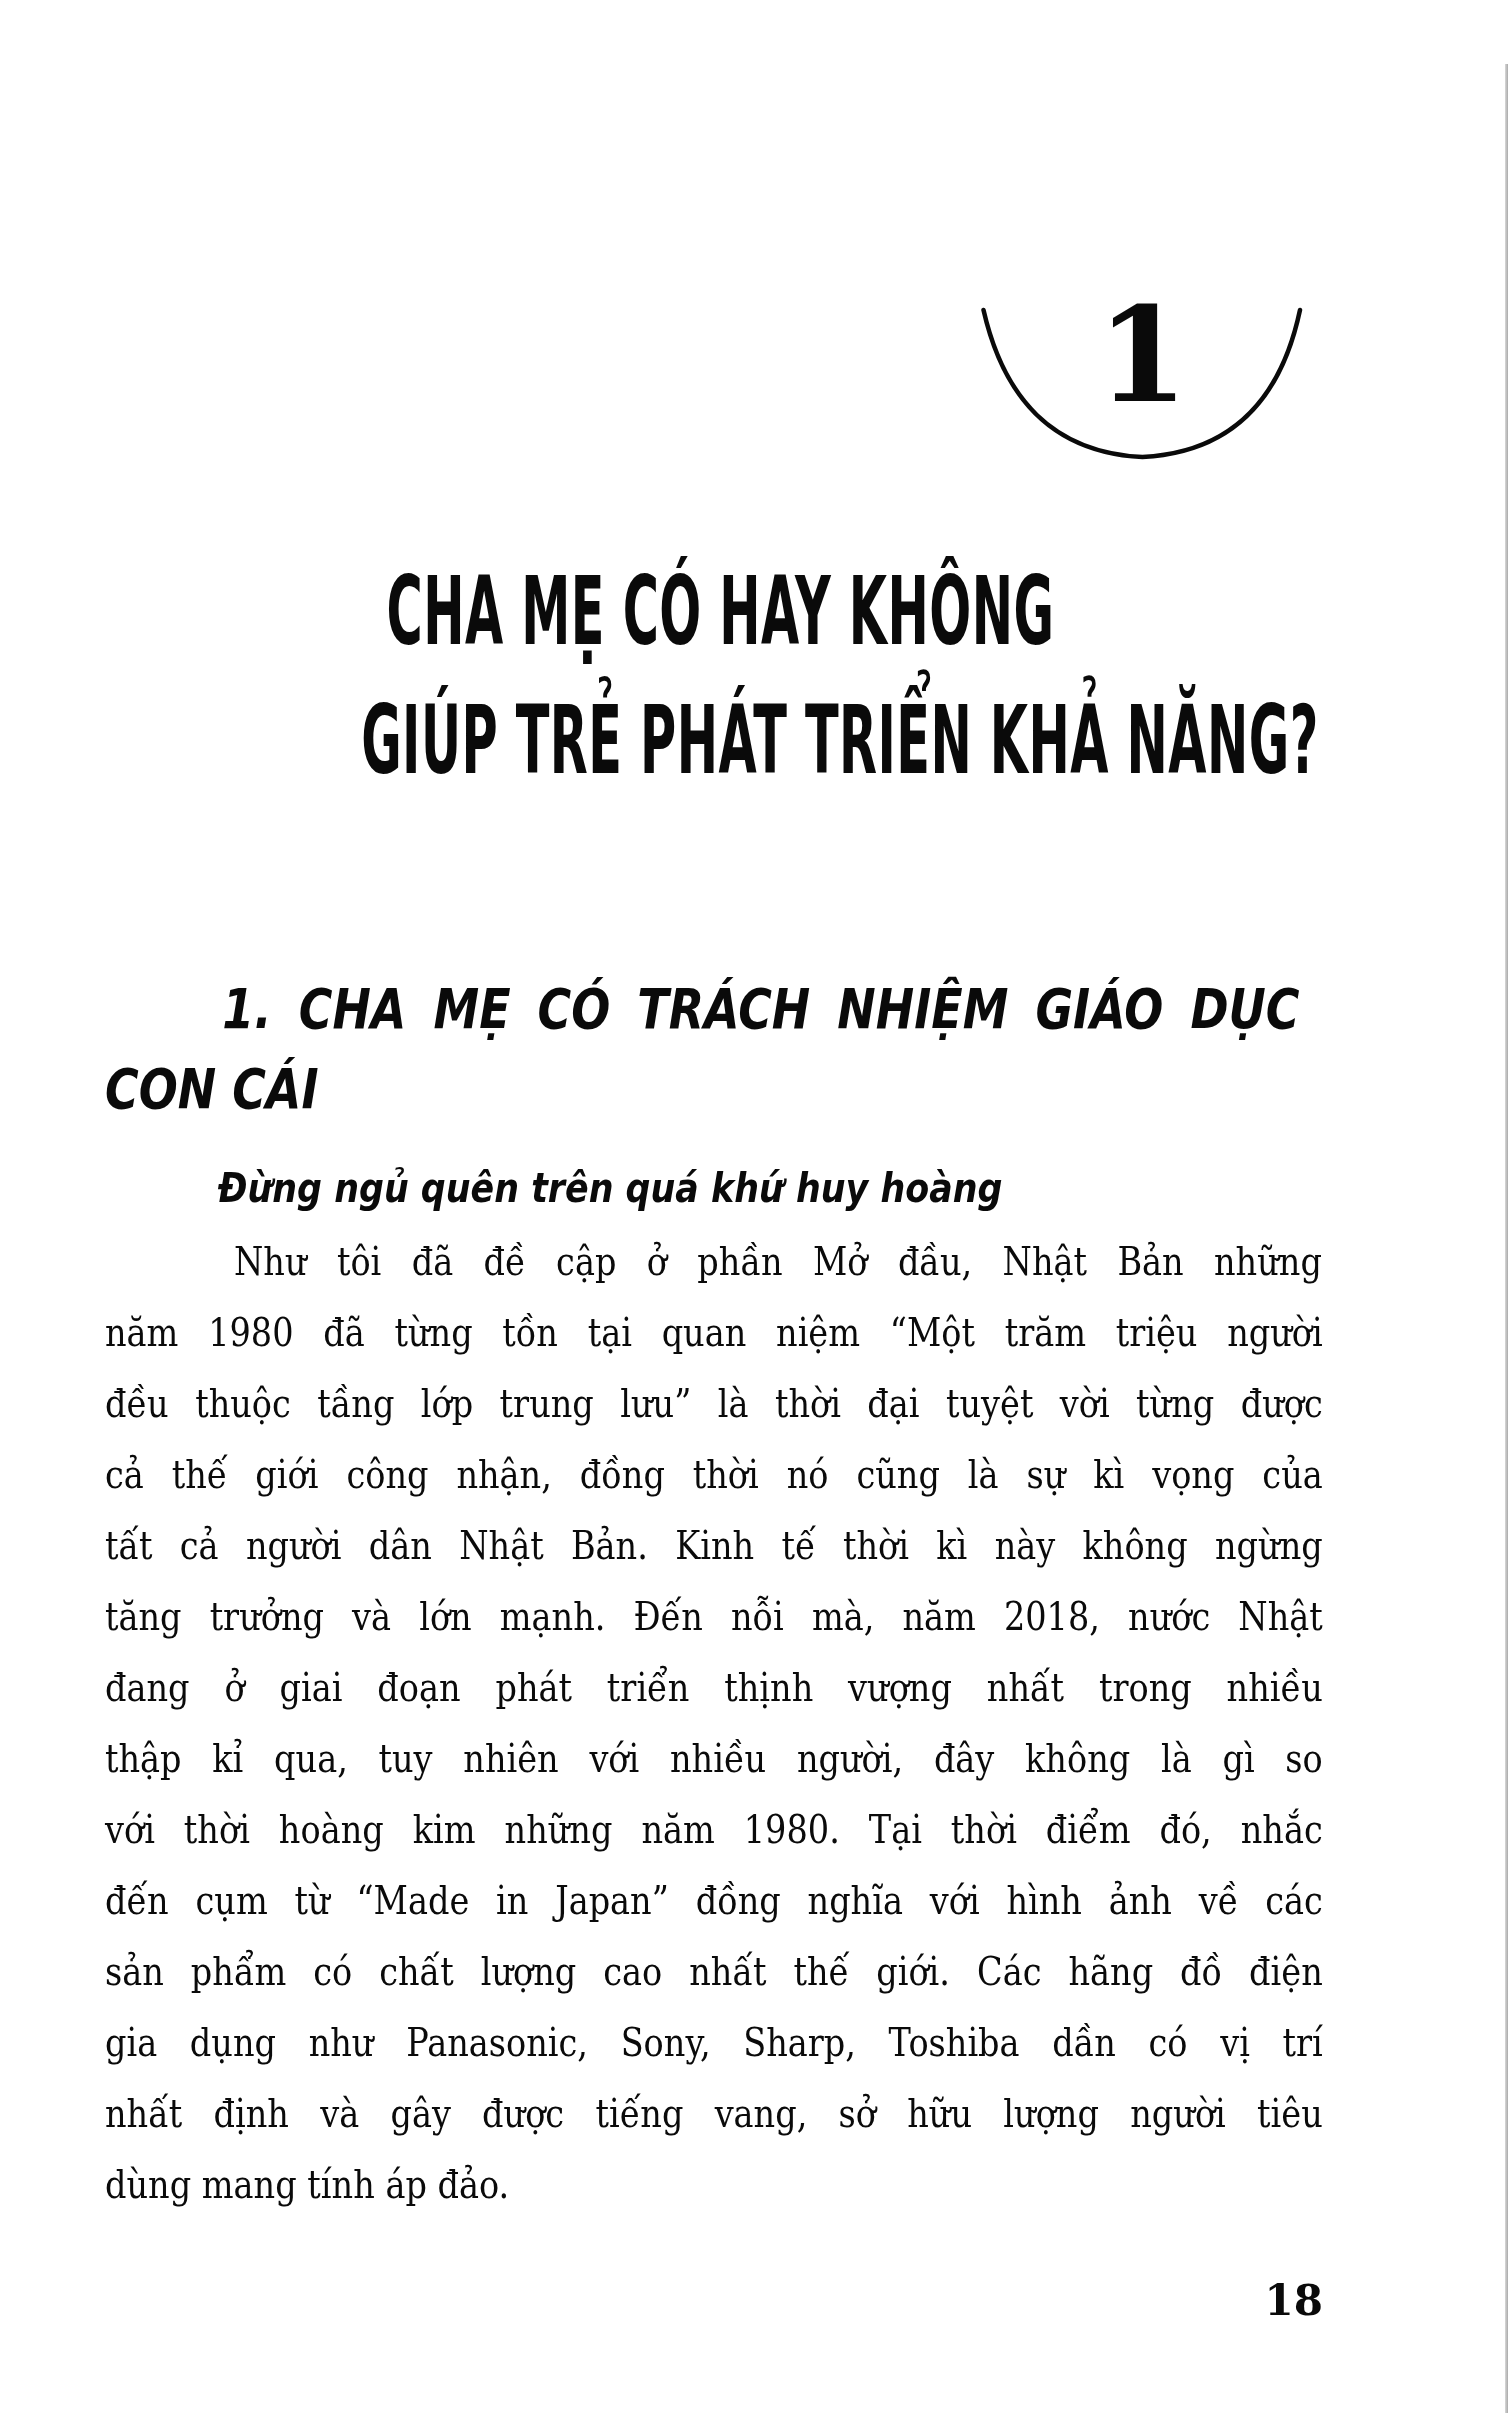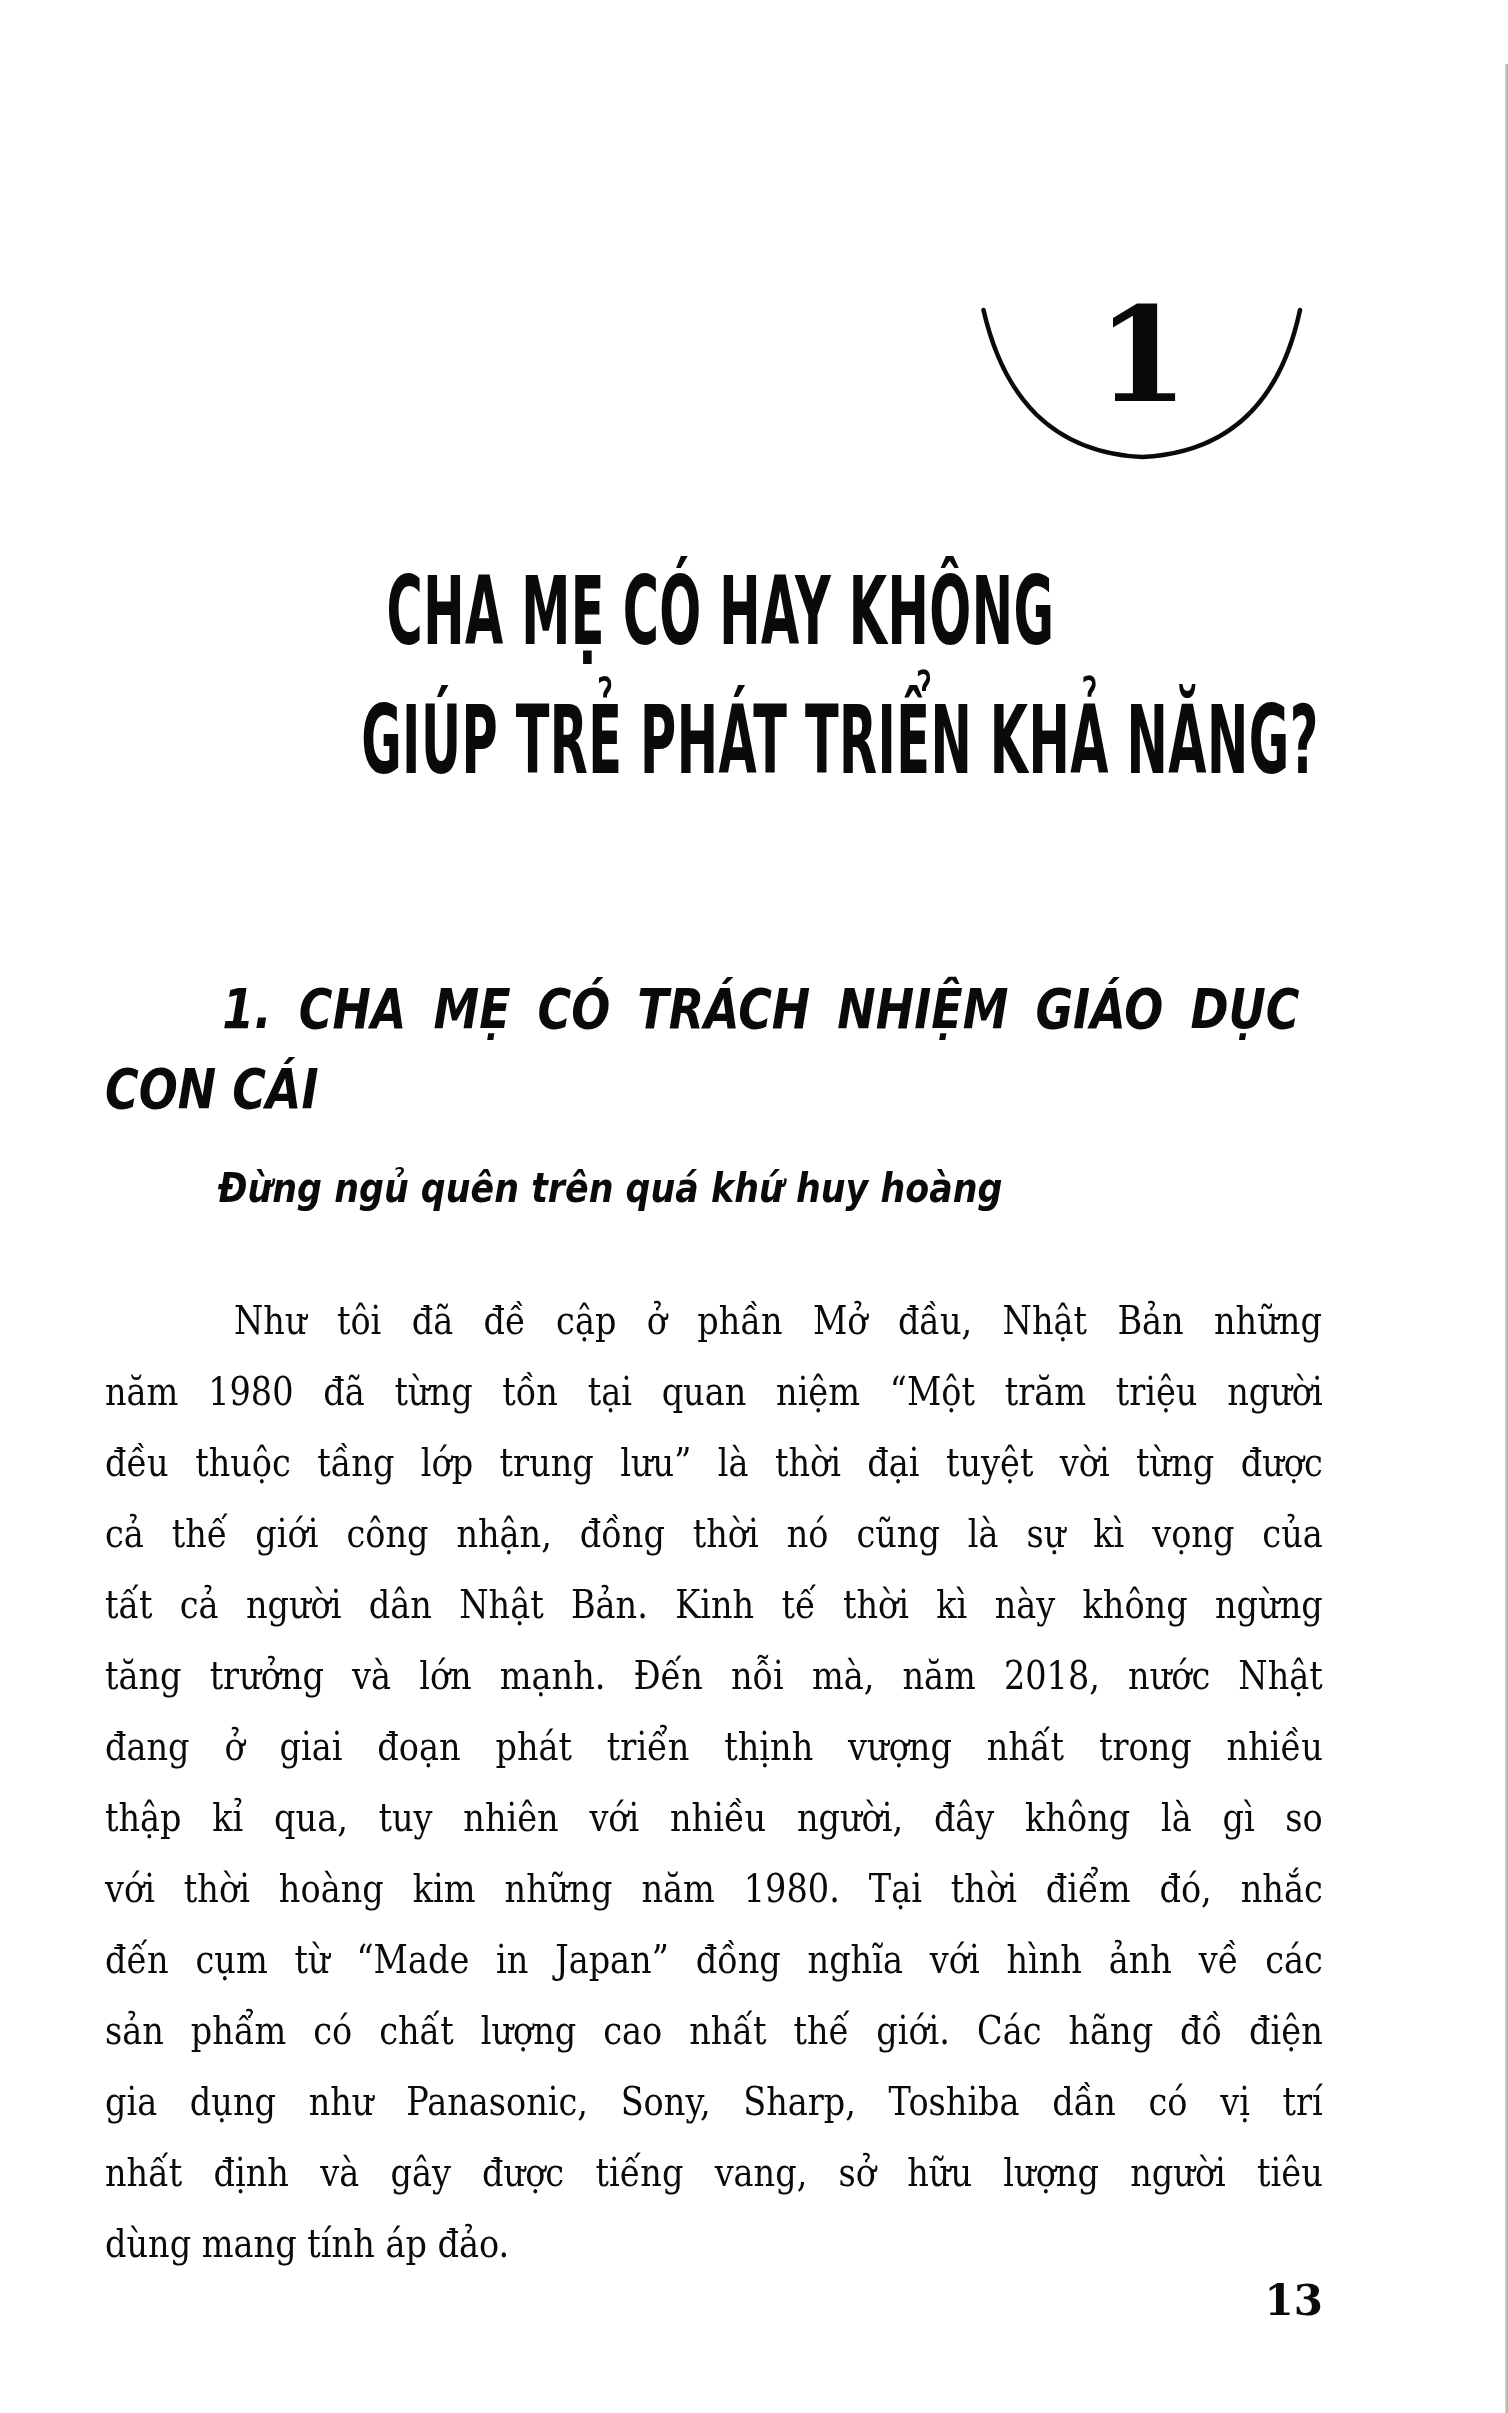--- a/index.html
+++ b/index.html
@@ -96,21 +96,21 @@
       font-size: 41px;
       line-height: 1;
       white-space: nowrap;
       transform: scaleX(0.85);
       transform-origin: left top;
     }
 
     .body-text {
       position: absolute;
       left: 105px;
-      top: 1285px;
+      top: 1226px;
       width: 1217px;
     }
     .body-line {
       display: block;
       height: 71px;
       font-family: "DejaVu Serif", serif;
       font-size: 39px;
       line-height: 71px;
       white-space: nowrap;
       text-align: justify;
@@ -166,14 +166,14 @@
   <span class="body-line">đang ở giai đoạn phát triển thịnh vượng nhất trong nhiều</span>
   <span class="body-line">thập kỉ qua, tuy nhiên với nhiều người, đây không là gì so</span>
   <span class="body-line">với thời hoàng kim những năm 1980. Tại thời điểm đó, nhắc</span>
   <span class="body-line">đến cụm từ “Made in Japan” đồng nghĩa với hình ảnh về các</span>
   <span class="body-line">sản phẩm có chất lượng cao nhất thế giới. Các hãng đồ điện</span>
   <span class="body-line">gia dụng như Panasonic, Sony, Sharp, Toshiba dần có vị trí</span>
   <span class="body-line">nhất định và gây được tiếng vang, sở hữu lượng người tiêu</span>
   <span class="body-line last">dùng mang tính áp đảo.</span>
 </div>
 
-<div class="page-number">13</div>
+<div class="page-number">18</div>
 
 
 </body></html>

